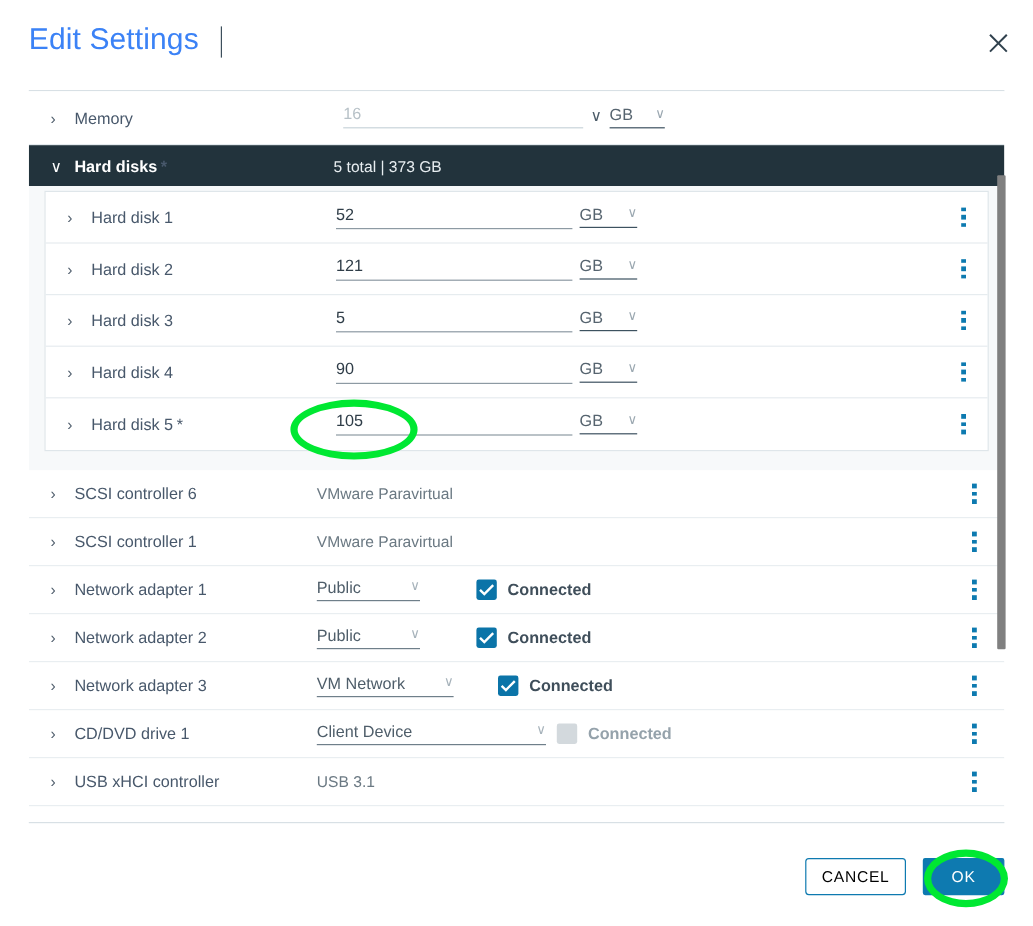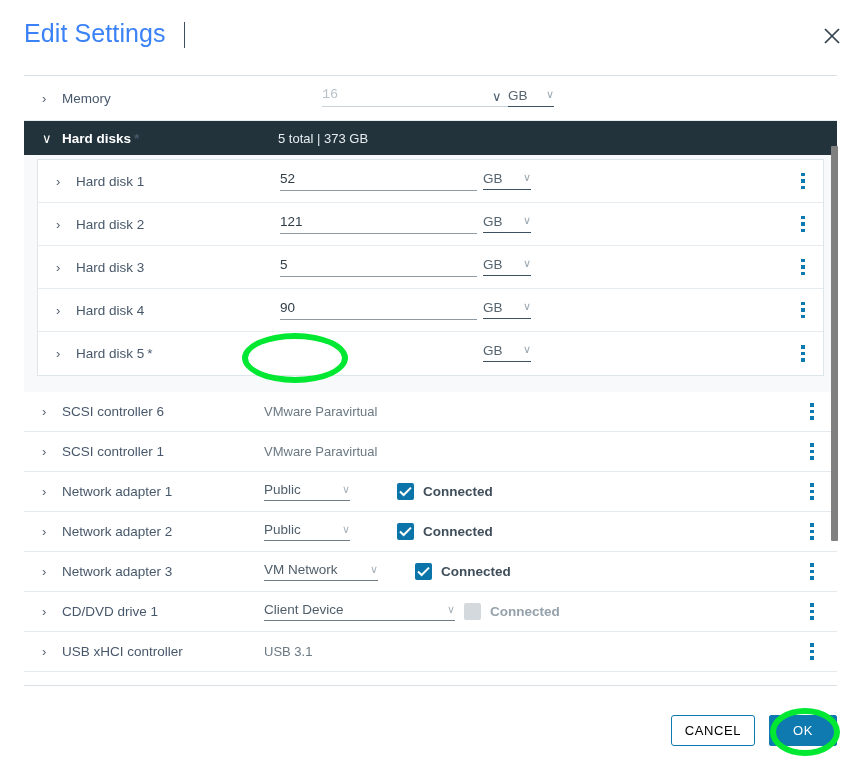--- a/index.html
+++ b/index.html
@@ -88,26 +88,25 @@
 
   
   .row-memory { height: 45px; }
   .mem-input {
     position: absolute;
     left: 262px; top: 11px;
     width: 200px;
     border: none;
     border-bottom: 1px solid #c9d4da;
     background: transparent;
-    font-family: Liberation Mono, monospace;
+    font-family: Liberation Sans, sans-serif;
     font-size: 13.5px;
     color: #b7c1c7;
     padding: 0 0 4px 0;
     outline: none;
-    margin-left: 36px;
   }
   .mem-stepper {
     position: absolute;
     left: 468px; top: 13px;
     font-size: 13px;
     color: #4b5b68;
   }
   .mem-unit {
     position: absolute;
     left: 484px; top: 12px;
@@ -423,20 +422,21 @@
             <i></i>
           </div>
       </div>
 
       <div class="disk-row">
         <div class="row-label">
           <span class="chevron">›</span>
           <span>Hard disk 5</span>
           <span class="asterisk">*</span>
         </div>
+        <input class="disk-input" type="text" value="105" style="">
         <div class="disk-unit">
           <span class="dd-caret">∨</span>
           <span>GB</span>
         </div>
         <div class="kebab">
             <i></i>
             <i></i>
             <i></i>
           </div>
       </div>

